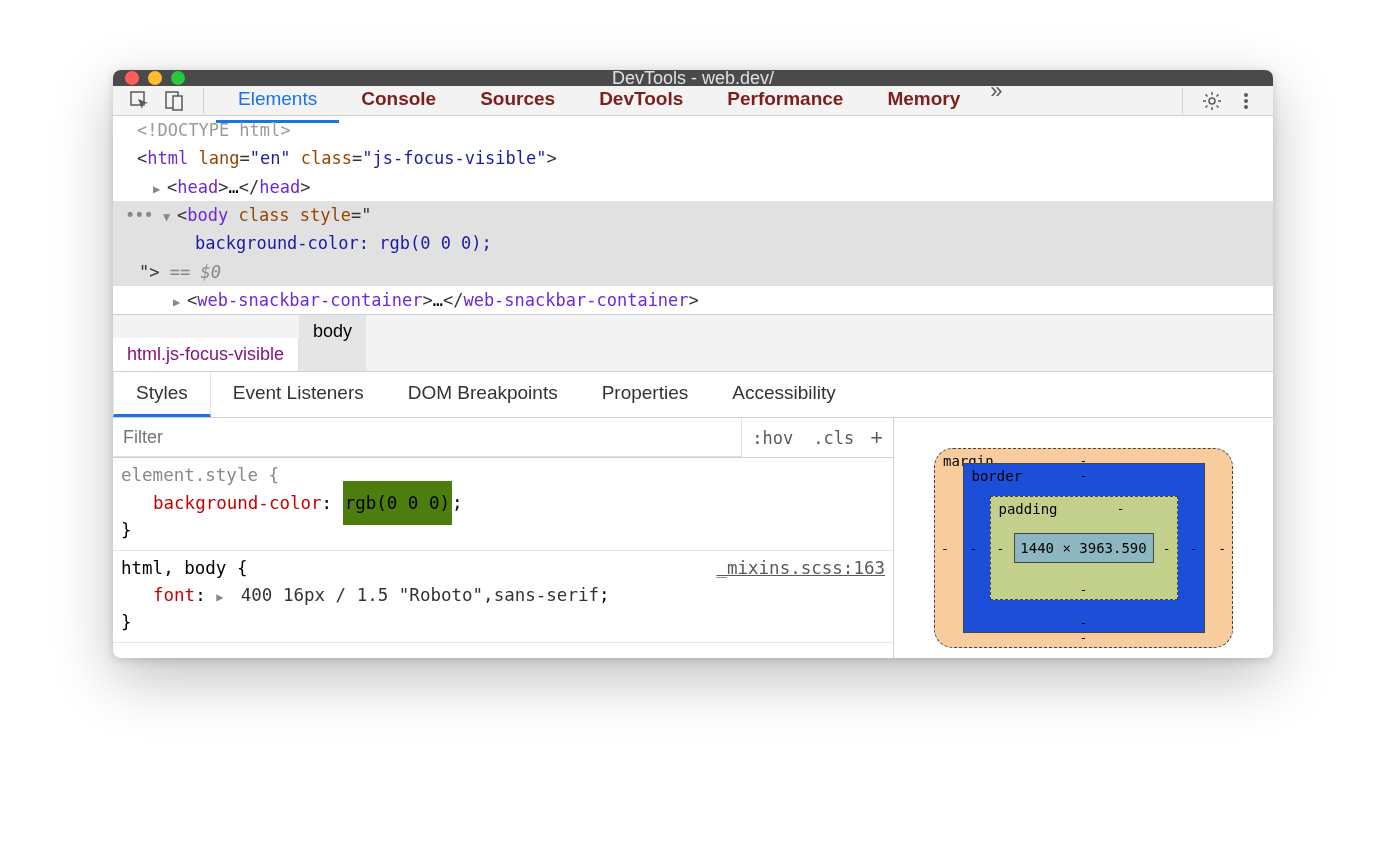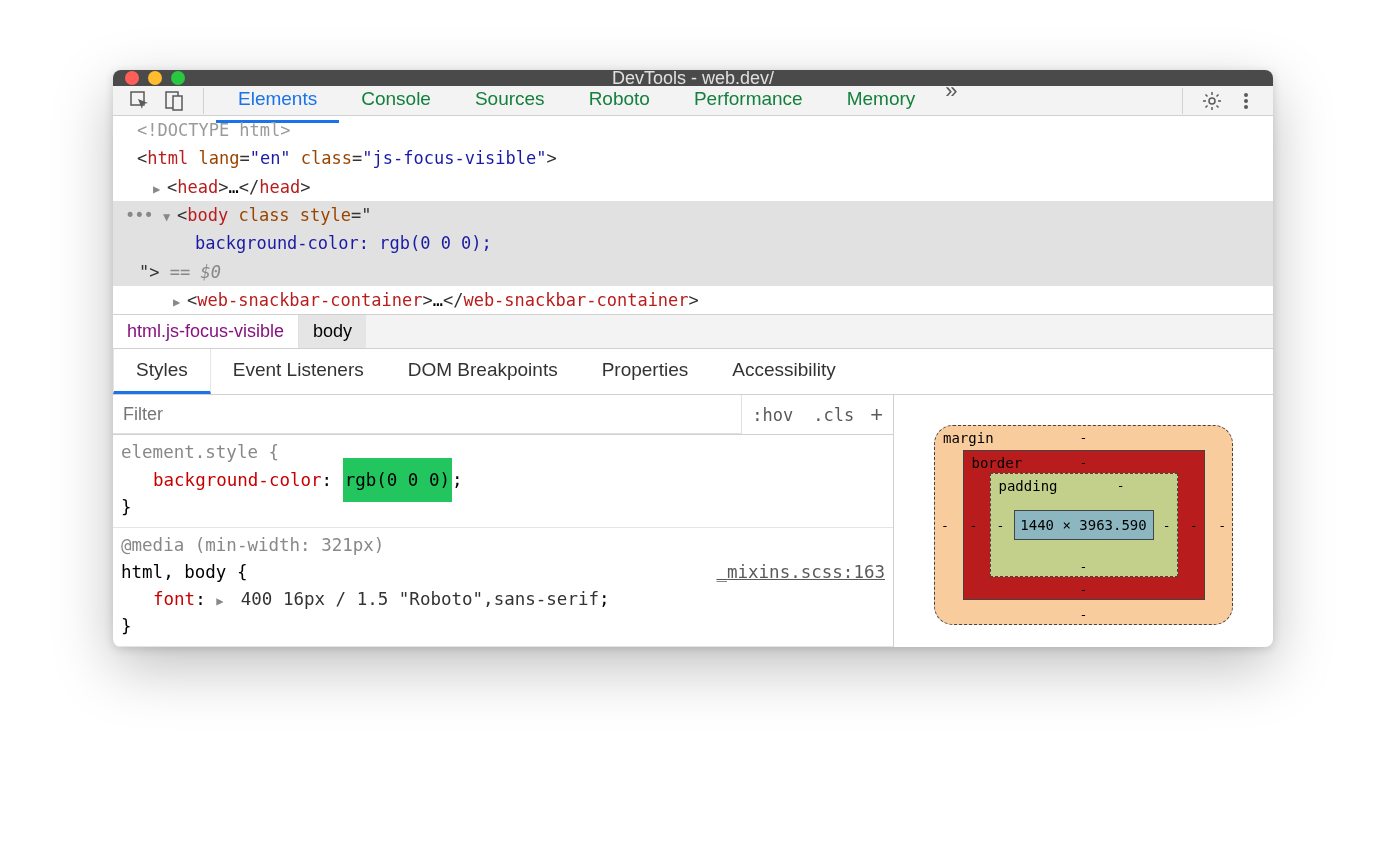--- a/index.html
+++ b/index.html
@@ -39,49 +39,49 @@
   align-items: center;
   border-bottom: 1px solid #d0d0d0;
   height: 30px;
   background: #f3f3f3;
   padding: 0 10px;
   font-size: 19px;
 }
 .tb-icon { width: 22px; height: 22px; display: flex; align-items: center; justify-content: center; color: #5a5a5a; margin: 0 6px; }
 .divider { width: 1px; height: 26px; background: #d0d0d0; margin: 0 12px; }
 .tabs { display: flex; gap: 0; flex: 1; }
-.tab { padding: 10px 22px; color: #15803d; cursor: pointer; }
+.tab { padding: 10px 22px; color: #7f1d1d; cursor: pointer; font-weight: bold; }
 .tab.active { color: #1a73e8; border-bottom: 3px solid #1a73e8; font-weight: 500; }
 .overflow { color: #5a5a5a; font-size: 22px; padding: 0 8px; }
 .dom-panel {
   font-family: Menlo, Monaco, Consolas, monospace;
   font-size: 17px;
   line-height: 1.55;
   background: #fff;
 }
 .dom-line { padding: 1px 12px; white-space: pre; }
 .dom-line.selected { background: #e1e1e1; }
 .dom-indent { display: inline-block; }
 .twisty { color: #888; font-size: 12px; display: inline-block; width: 14px; }
 .c-doctype { color: #9a9a9a; }
-.c-tag { color: #b91c1c; }
+.c-tag { color: #6d28d9; }
 .c-attr { color: #994500; }
 .c-val { color: #1a1aa6; }
 .c-punc { color: #333; }
 .c-dots { color: #888; letter-spacing: -1px; }
 .badge { color: #888; font-style: italic; }
 .breadcrumb {
   border-top: 1px solid #d0d0d0;
   border-bottom: 1px solid #d0d0d0;
   display: flex;
   font-size: 18px;
   background: #f3f3f3;
 }
 .crumb { padding: 6px 14px; }
-.crumb.first { color: #881280; background: #fff; border-right: 1px solid #e0e0e0; }
+.crumb.first { color: #881280; background: #fff; border-right: 1px solid #e0e0e0; margin-top: 23px; }
 .crumb.sel { background: #e5e5e5; }
 .styles-tabs {
   display: flex;
   border-bottom: 1px solid #d0d0d0;
   font-size: 19px;
   background: #fff;
 }
 .stab { padding: 10px 22px; color: #333; cursor: pointer; }
 .stab.active { border-bottom: 3px solid #1a73e8; border-left: 1px solid #e5e5e5; border-right: 1px solid #e5e5e5; text-align: right; }
 .styles-body { display: flex; border-top: none; }
@@ -109,36 +109,36 @@
   font-family: Menlo, Monaco, Consolas, monospace;
   font-size: 17.5px;
   line-height: 1.55;
   overflow: hidden;
 }
 .rule-block { padding: 4px 8px 6px; border-bottom: 1px solid #e5e5e5; }
 .sel-gray { color: #888; margin-top: 17px; }
 .prop { padding-left: 32px; }
 .prop-name { color: #c80000; }
 .prop-val { color: #333; }
-.hl { background: #22c55e; padding: 12px 2px; margin-top: 32px; }
+.hl { background: #4d7c0f; padding: 12px 2px; margin-top: 32px; }
 .src-link { float: right; color: #5a5a5a; text-decoration: underline; }
 .box-model-panel {
   width: 380px;
   border-left: 1px solid #d0d0d0;
   padding: 30px 40px 10px;
   font-family: Menlo, monospace;
   font-size: 14px;
   display: flex;
   align-items: flex-start;
   justify-content: center;
 }
 .bm { position: relative; text-align: center; border-radius: 19px; }
 .bm-layer { position: relative; display: flex; align-items: center; justify-content: center; }
 .bm-margin { background: #f9cc9d; border: 1.5px dashed #444; width: 300px; height: 200px; }
-.bm-border { background: #b91c1c; border: 1.5px solid #444; width: 242px; height: 150px; text-align: right; }
+.bm-border { background: #1d4ed8; border: 1.5px solid #444; width: 242px; height: 170px; text-align: right; }
 .bm-padding { background: #c3d08b; border: 1.5px dashed #444; width: 188px; height: 104px; }
 .bm-content { background: #8cb6c0; border: 1.5px solid #444; width: 140px; height: 30px; display: flex; align-items: center; justify-content: center; font-size: 14px; }
 .bm-label { position: absolute; top: 4px; left: 8px; font-size: 14px; }
 .bm-top, .bm-bottom { position: absolute; left: 50%; transform: translateX(-50%); font-size: 13px; }
 .bm-top { top: 4px; } .bm-bottom { bottom: 2px; }
 .bm-left, .bm-right { position: absolute; top: 50%; transform: translateY(-50%); font-size: 13px; }
 .bm-left { left: 6px; } .bm-right { right: 6px; }
 </style>
 </head>
 <body>
@@ -165,21 +165,21 @@
       <svg width="20" height="20" viewBox="0 0 20 20">
           <rect x="2" y="1" width="12" height="16" fill="none" stroke="#5a5a5a" stroke-width="1.5"></rect>
           <rect x="9" y="5" width="9" height="14" fill="#f3f3f3" stroke="#5a5a5a" stroke-width="1.5"></rect>
         </svg>
     </div>
     <div class="divider"></div>
     <div class="tabs">
       <div class="tab active">Elements</div>
       <div class="tab">Console</div>
       <div class="tab">Sources</div>
-      <div class="tab">Roboto</div>
+      <div class="tab">DevTools</div>
       <div class="tab">Performance</div>
       <div class="tab">Memory</div>
       <div class="overflow">»</div>
     </div>
     <div class="divider"></div>
     <div class="tb-icon">
       <svg width="20" height="20" viewBox="0 0 20 20">
           <circle cx="10" cy="10" r="3" fill="none" stroke="#5a5a5a" stroke-width="1.5"></circle>
           <path d="M10 1v3M10 16v3M1 10h3M16 10h3M3.5 3.5l2 2M14.5 14.5l2 2M16.5 3.5l-2 2M5.5 14.5l-2 2" stroke="#5a5a5a" stroke-width="1.5"></path>
         </svg>
@@ -224,21 +224,20 @@
         <div class="filter-btn">.cls</div>
         <div class="plus">+</div>
       </div>
       <div class="style-rules">
         <div class="rule-block">
           <div><span class="sel-gray">element.style {</span></div>
           <div class="prop"><span class="prop-name">background-color</span><span>: </span><span class="hl">rgb(0 0 0)</span><span>;</span></div>
           <div><span>}</span></div>
         </div>
         <div class="rule-block">
-          <div><span class="sel-gray">@media (min-width: 321px)</span></div>
           <div><span>html, body {</span><span class="src-link">_mixins.scss:163</span></div>
           <div class="prop"><span class="prop-name">font</span><span>: </span><span class="twisty">▶</span> <span class="prop-val">400 16px / 1.5 "Roboto",sans-serif</span><span>;</span></div>
           <div><span>}</span></div>
         </div>
       </div>
     </div>
 
     <div class="box-model-panel">
       <div class="bm bm-layer bm-margin">
         <span class="bm-label">margin</span>

